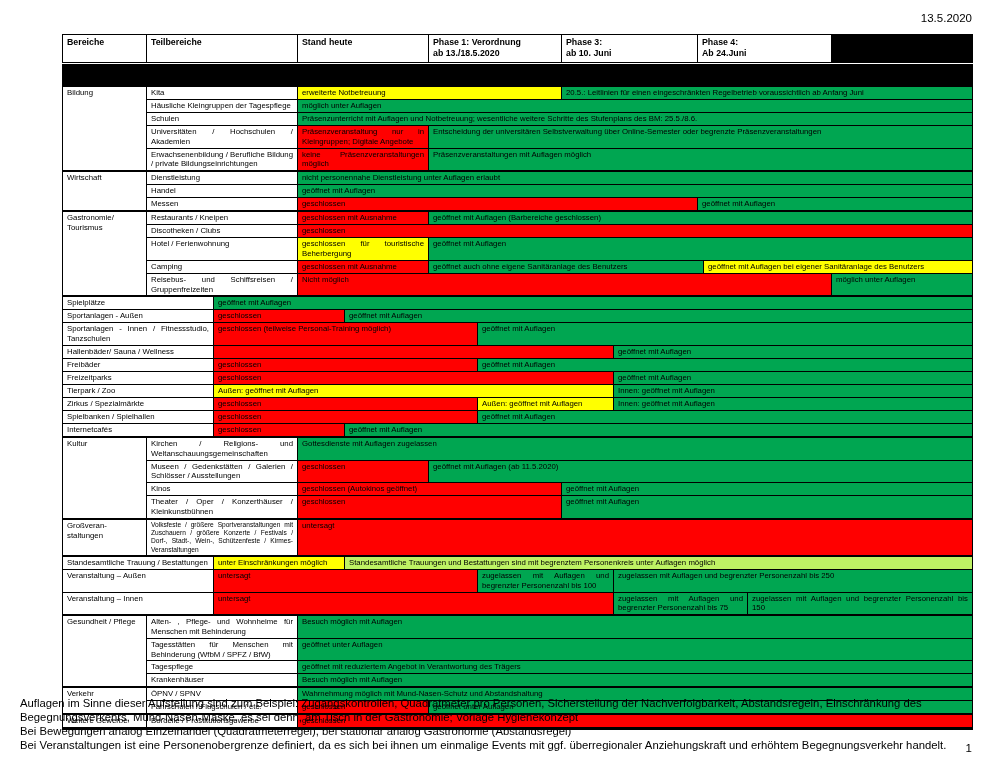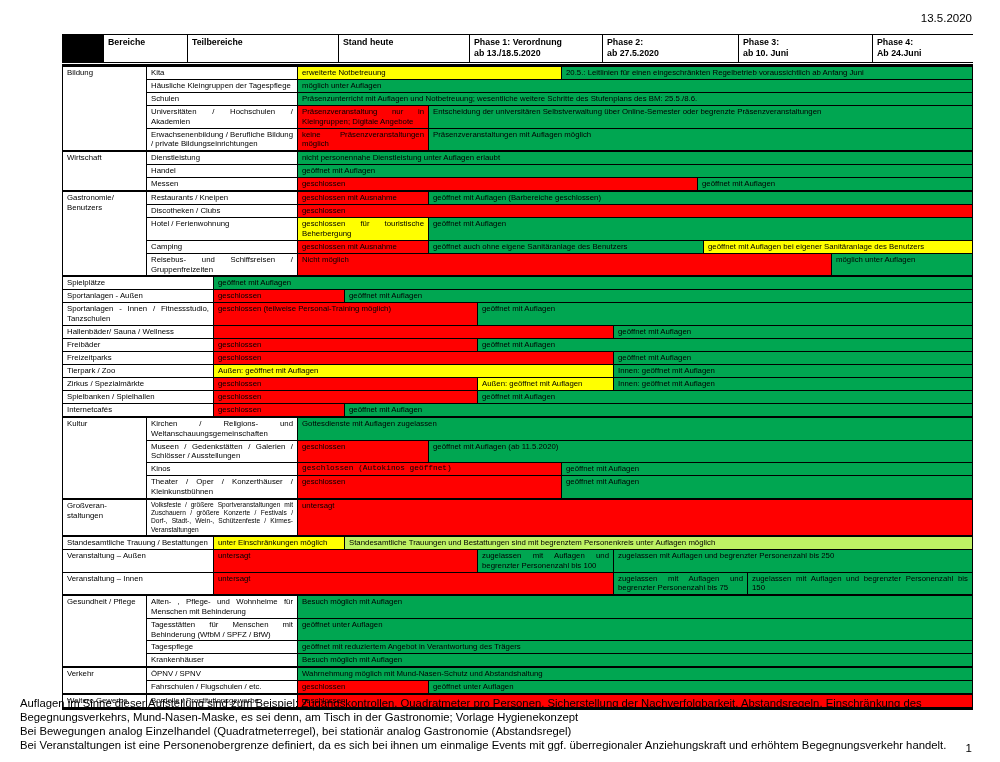--- a/index.html
+++ b/index.html
@@ -4,28 +4,28 @@
 <style>
   html,body{margin:0;padding:0;}
   body{
     width:1000px;height:762px;background:#fff;color:#000;
     font-family:"Liberation Sans",sans-serif;position:relative;overflow:hidden;
   }
   .doc-date{position:absolute;top:12px;right:28px;font-size:11.5px;}
   .table-wrap{position:absolute;left:62px;top:34px;width:911px;}
   .header-row{
     display:grid;grid-template-columns:83px 150px 130px 132px 135px 133px 140px;
-    gap:1px;background:#000;border:1px solid #000;box-sizing:border-box;width:911px;padding-left:41px;
+    gap:1px;background:#000;border:1px solid #000;box-sizing:border-box;width:911px;
   }
   .hcell{background:#fff;padding:2px 4px;font-weight:bold;font-size:8.8px;line-height:11px;min-height:27px;box-sizing:border-box;}
   .tbody{
     margin-top:1px;background:#000;border:1px solid #000;
     border-top:3px solid #000;border-bottom:3px solid #000;box-sizing:border-box;width:911px;
   }
-  .group{display:flex;gap:1px;background:#000;}
+  .group{display:flex;gap:1px;background:#000;margin-top:20px;}
   .group + .group{margin-top:2px;}
   .area-cell{width:83px;flex:0 0 83px;background:#fff;padding:1px 3px 1px 4px;font-size:7.8px;line-height:9.8px;box-sizing:border-box;}
   .rows{flex:1;display:flex;flex-direction:column;gap:1px;background:#000;}
   .row{display:flex;gap:1px;background:#000;min-height:12px;}
   .sub-cell{width:150px;flex:0 0 150px;background:#fff;padding:1px 4px;font-size:7.8px;line-height:9.8px;text-align:justify;box-sizing:border-box;}
   .sub-cell.small{font-size:6.6px;line-height:8.3px;}
   .val{flex:1;display:flex;flex-direction:column;background:#fff;}
   .line{display:flex;gap:1px;background:#000;flex:1;}
   .line + .line{margin-top:4px;}
   .seg{padding:1px 4px;font-size:7.8px;line-height:9.8px;text-align:justify;box-sizing:border-box;min-height:12px;}
@@ -43,24 +43,20 @@
   <div class="table-wrap">
     <div class="header-row">
       <div class="hcell">Bereiche</div>
       <div class="hcell">Teilbereiche</div>
       <div class="hcell">Stand heute</div>
       <div class="hcell">
         <div>Phase 1: Verordnung</div>
         <div>ab 13./18.5.2020</div>
       </div>
       <div class="hcell">
-        <div>Phase 2:</div>
-        <div>ab 27.5.2020</div>
-      </div>
-      <div class="hcell">
         <div>Phase 3:</div>
         <div>ab 10. Juni</div>
       </div>
       <div class="hcell">
         <div>Phase 4:</div>
         <div>Ab 24.Juni</div>
       </div>
     </div>
     <div class="tbody" id="tbody">
         <div class="group">
@@ -135,21 +131,21 @@
               <div class="val">
                 <div class="line">
                   <div class="seg" style="width: 399px; background: rgb(255, 0, 0);">geschlossen</div>
                   <div class="seg last" style="background: rgb(0, 166, 81);">geöffnet mit Auflagen</div>
                 </div>
               </div>
             </div>
           </div>
         </div>
         <div class="group">
-          <div class="area-cell">Gastronomie/ Benutzers</div>
+          <div class="area-cell">Gastronomie/ Tourismus</div>
           <div class="rows">
             <div class="row">
               <div class="sub-cell">Restaurants / Kneipen</div>
               <div class="val">
                 <div class="line">
                   <div class="seg" style="width: 130px; background: rgb(255, 0, 0);">geschlossen mit Ausnahme</div>
                   <div class="seg last" style="background: rgb(0, 166, 81);">geöffnet mit Auflagen (Barbereiche geschlossen)</div>
                 </div>
               </div>
             </div>
@@ -302,21 +298,21 @@
                 <div class="line">
                   <div class="seg" style="width: 130px; background: rgb(255, 0, 0);">geschlossen</div>
                   <div class="seg last" style="background: rgb(0, 166, 81);">geöffnet mit Auflagen (ab 11.5.2020)</div>
                 </div>
               </div>
             </div>
             <div class="row">
               <div class="sub-cell">Kinos</div>
               <div class="val">
                 <div class="line">
-                  <div class="seg" style="width: 263px; background: rgb(255, 0, 0); font-family: Liberation Mono, monospace;">geschlossen (Autokinos geöffnet)</div>
+                  <div class="seg" style="width: 263px; background: rgb(255, 0, 0);">geschlossen (Autokinos geöffnet)</div>
                   <div class="seg last" style="background: rgb(0, 166, 81);">geöffnet mit Auflagen</div>
                 </div>
               </div>
             </div>
             <div class="row">
               <div class="sub-cell">Theater / Oper / Konzerthäuser / Kleinkunstbühnen</div>
               <div class="val">
                 <div class="line">
                   <div class="seg" style="width: 263px; background: rgb(255, 0, 0);">geschlossen</div>
                   <div class="seg last" style="background: rgb(0, 166, 81);">geöffnet mit Auflagen</div>

